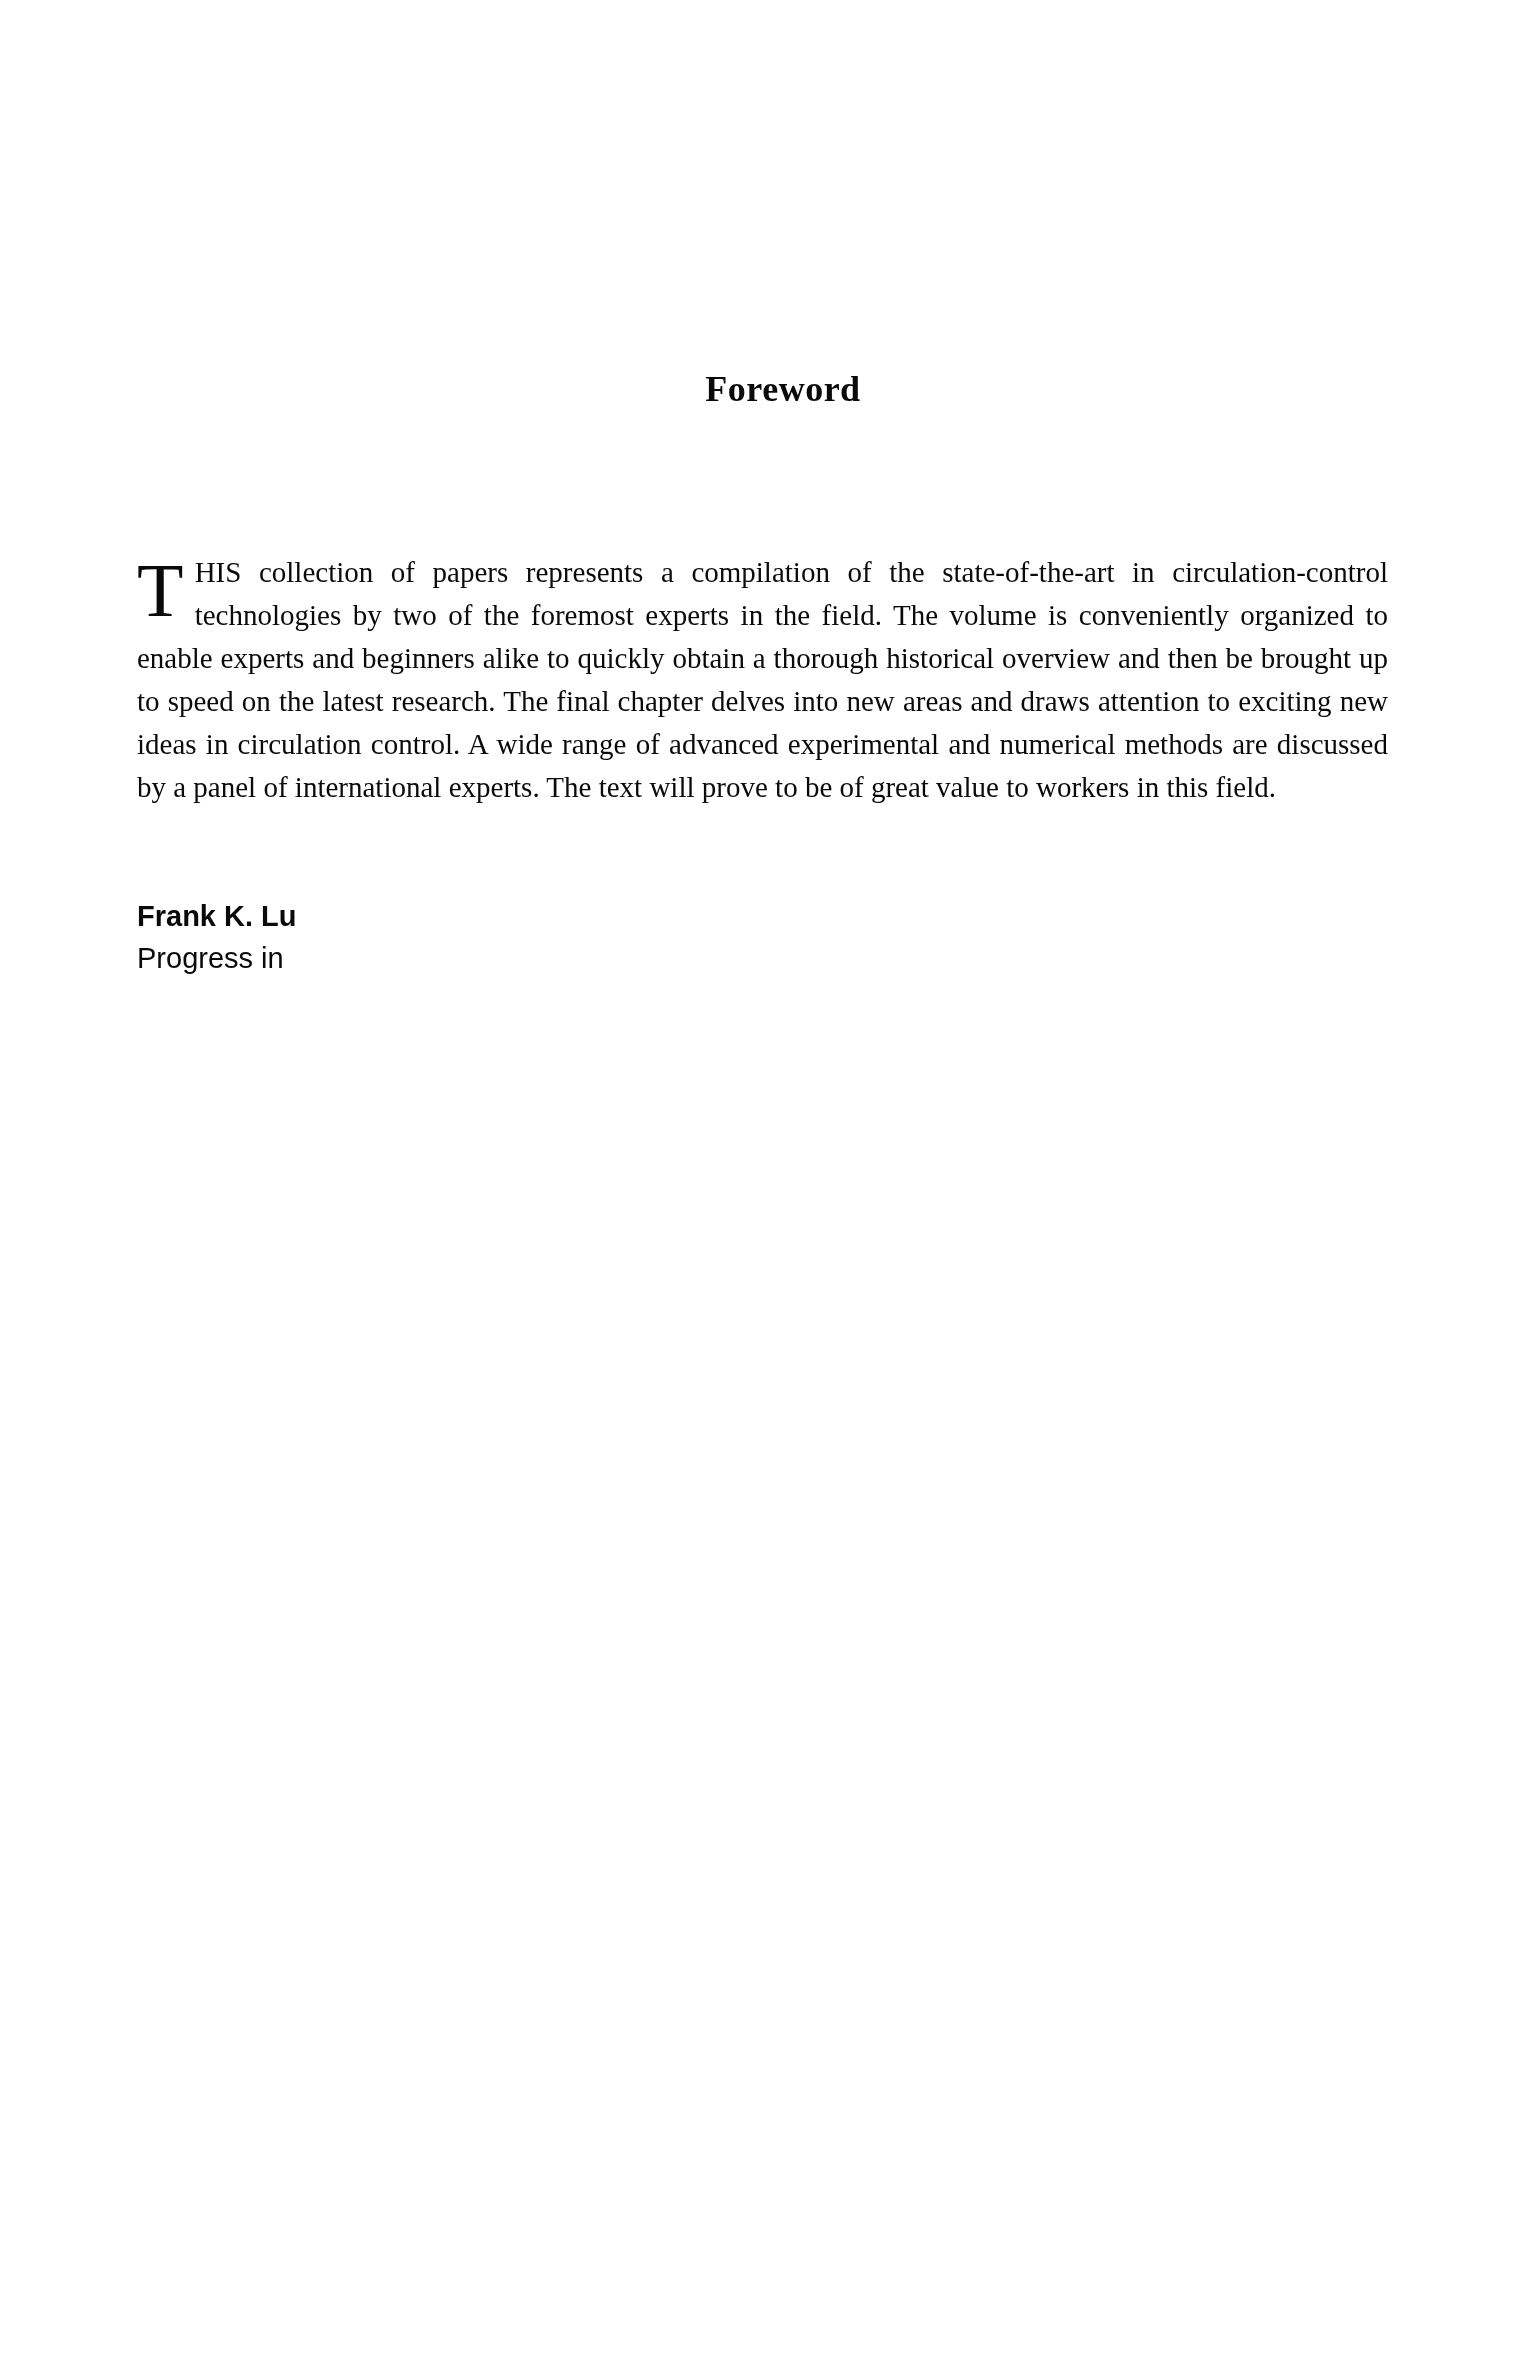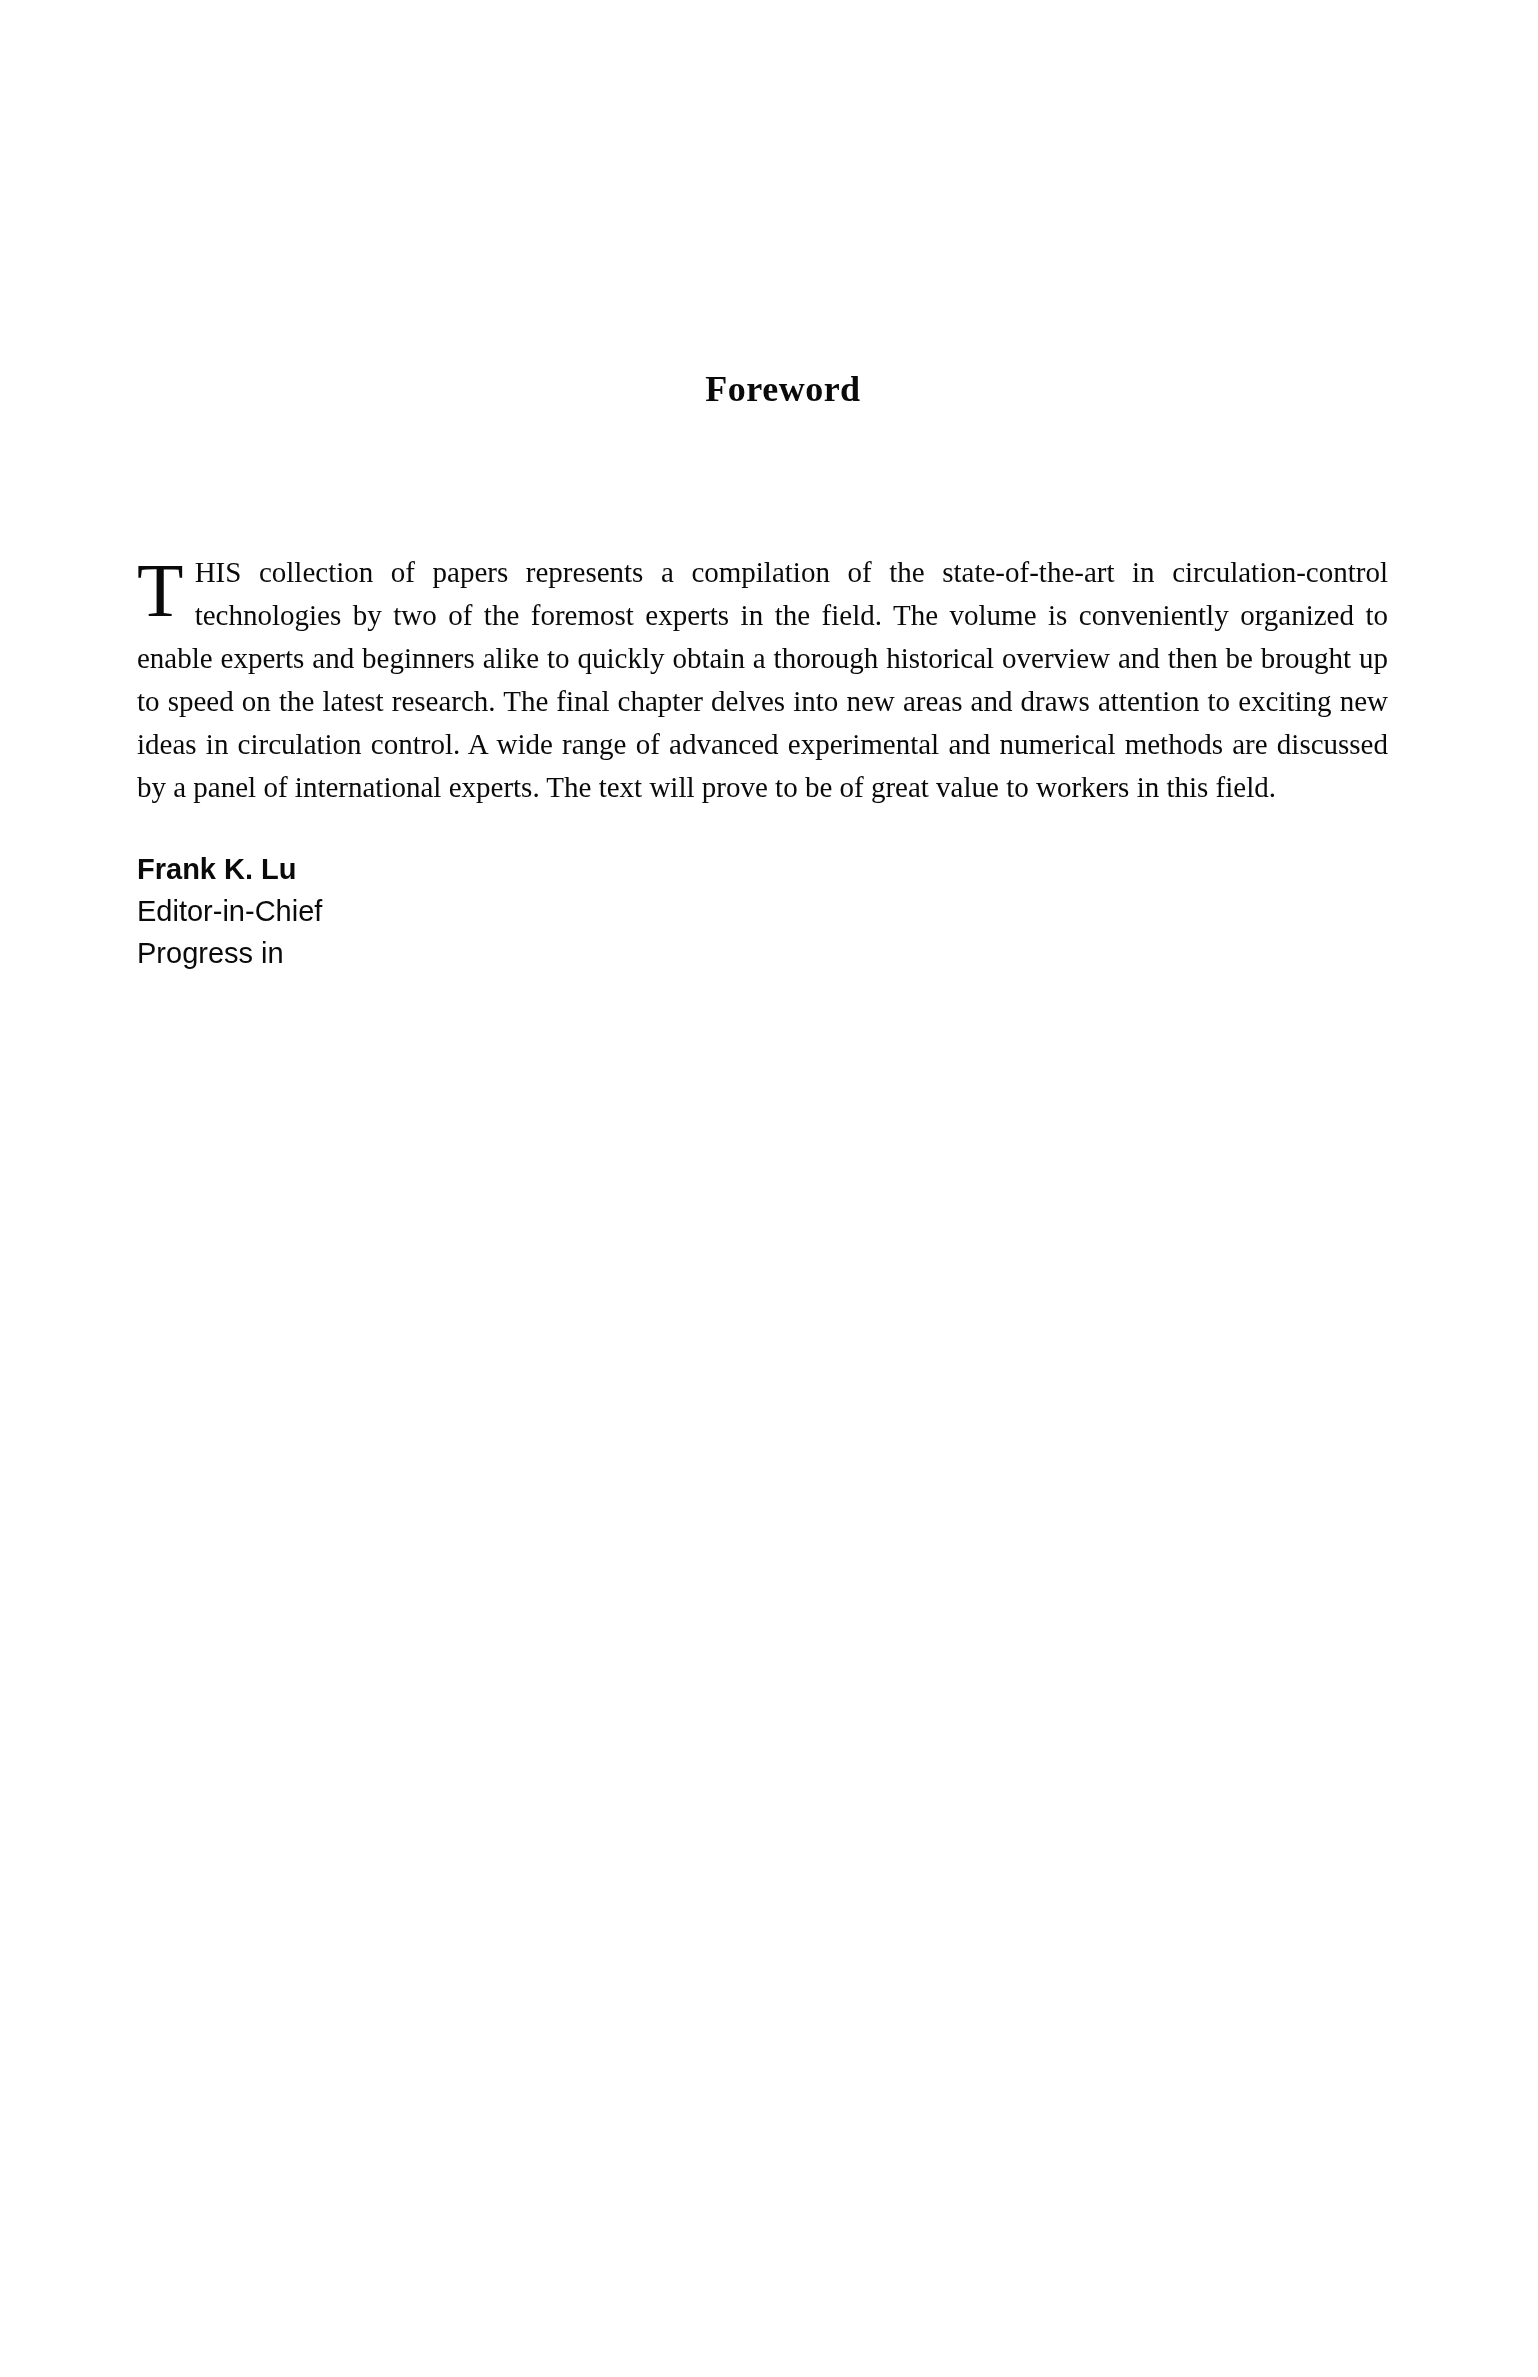--- a/index.html
+++ b/index.html
@@ -42,21 +42,21 @@
   }
   .dropcap {
     float: left;
     font-family: "Liberation Serif", serif;
     font-size: 76px;
     line-height: 67px;
     padding: 5.6px 11.2px 0 0;
     color: #0a0a0a;
   }
   .signature {
-    margin-top: 39px;
+    margin-top: 86px;
     font-family: "Liberation Sans", sans-serif;
     font-size: 29px;
     line-height: 42px;
     color: #0a0a0a;
   }
   .signature .name {
     font-weight: bold;
   }
   .sig-line {
     display: block;
@@ -70,20 +70,19 @@
   <div class="title">Foreword</div>
 
   <div class="content">
 
     <p class="paragraph">
       <span class="dropcap">T</span><span>HIS collection of papers represents a compilation of the state-of-the-art in circulation-control technologies by two of the foremost experts in the field. The volume is conveniently organized to enable experts and beginners alike to quickly obtain a thorough historical overview and then be brought up to speed on the latest research. The final chapter delves into new areas and draws attention to exciting new ideas in circulation control. A wide range of advanced experimental and numerical methods are discussed by a panel of international experts. The text will prove to be of great value to workers in this field.</span>
     </p>
 
     <div class="signature">
       <span class="sig-line name">Frank K. Lu</span>
-      <span class="sig-line">Editor-in-Chief</span>
       <span class="sig-line">Progress in</span>
     </div>
 
   </div>
 
 </div>
 
 
 </body></html>

